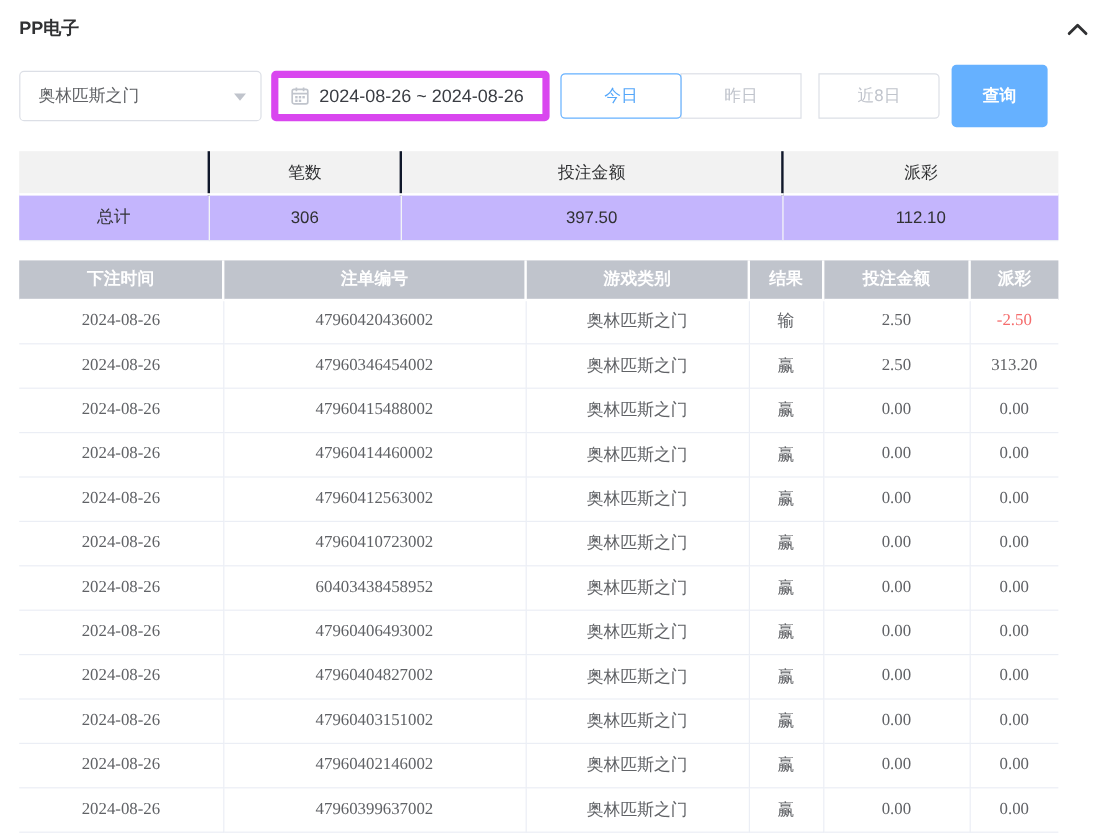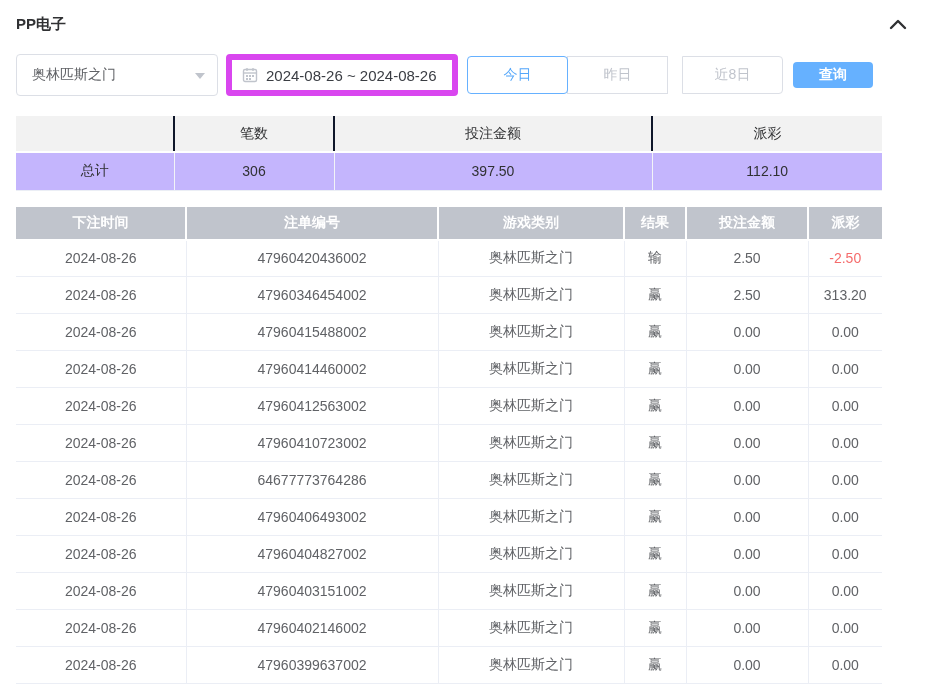--- a/index.html
+++ b/index.html
@@ -25,36 +25,36 @@
   .date-value { font-size: 15px; color: #3a3d43; white-space: nowrap; }
 
   .quick-group { display: flex; margin-left: 9px; height: 38px; border-radius: 4px; }
   .quick-btn { width: 101px; height: 38px; background: #fff; border: 1px solid #dcdfe6; margin-left: -1px;
     font-size: 14px; color: #c0c4cc; display: flex; align-items: center; justify-content: center; cursor: pointer;
     font-family: "Liberation Sans", sans-serif; }
   .quick-btn:first-child { margin-left: 0; border-radius: 4px 0 0 4px; }
   .quick-btn:last-child { border-radius: 0 4px 4px 0; margin-left: 14px; }
   .quick-btn.active { border-color: #66b1ff; color: #55a7fa; position: relative; z-index: 2; border-radius: 4px; }
 
-  .search-btn { margin-left: 10px; width: 80px; height: 26px; background: #66b1ff; color: #fff;
+  .search-btn { margin-left: 10px; width: 80px; height: 52px; background: #66b1ff; color: #fff;
     border: none; border-radius: 4px; font-size: 14px; font-weight: bold; cursor: pointer;
     display: flex; align-items: center; justify-content: center; font-family: Liberation Mono, monospace; }
 
   
   table { border-collapse: collapse; table-layout: fixed; width: 866px; }
   .summary-table { margin-top: 20px; }
   .summary-table th { background: #f2f2f2; height: 36px; border-bottom: 2px solid #fff; border-right: 2px solid #0f172a;
     font-size: 14px; font-weight: normal; color: #303133; text-align: center; }
   .summary-table th:last-child { border-right: none; }
   .summary-table td { height: 38px; font-size: 14px; color: #303133; text-align: center;
     border-bottom: 1px solid #ebeef5; border-right: 1px solid #f2f4f7; background: #c4b5fd; }
   .summary-table td:last-child { border-right: none; }
 
   
-  .records-table { margin-top: 16px; }
+  .records-table { margin-top: 16px; font-family: Liberation Serif, serif; }
   .records-table th { background: #c0c4cc; height: 33px; border-bottom: 2px solid #fff; border-right: 2px solid #fff;
     font-size: 14px; font-weight: bold; color: #fff; text-align: center; }
   .records-table th:last-child { border-right: none; }
   .records-table td { height: 37px; font-size: 14px; color: #606266; text-align: center;
     border-bottom: 1px solid #ebeef5; border-right: 1px solid #ebeef5; background: #fff; }
   .records-table td:last-child { border-right: none; margin-left: 20px; }
   .records-table td.neg { color: #f56c6c; }
 </style>
 </head>
 <body>
@@ -192,21 +192,21 @@
         <tr>
           <td>2024-08-26</td>
           <td>47960410723002</td>
           <td>奥林匹斯之门</td>
           <td>赢</td>
           <td>0.00</td>
           <td>0.00</td>
         </tr>
         <tr>
           <td>2024-08-26</td>
-          <td>64677773764286</td>
+          <td>60403438458952</td>
           <td>奥林匹斯之门</td>
           <td>赢</td>
           <td>0.00</td>
           <td>0.00</td>
         </tr>
         <tr>
           <td>2024-08-26</td>
           <td>47960406493002</td>
           <td>奥林匹斯之门</td>
           <td>赢</td>

